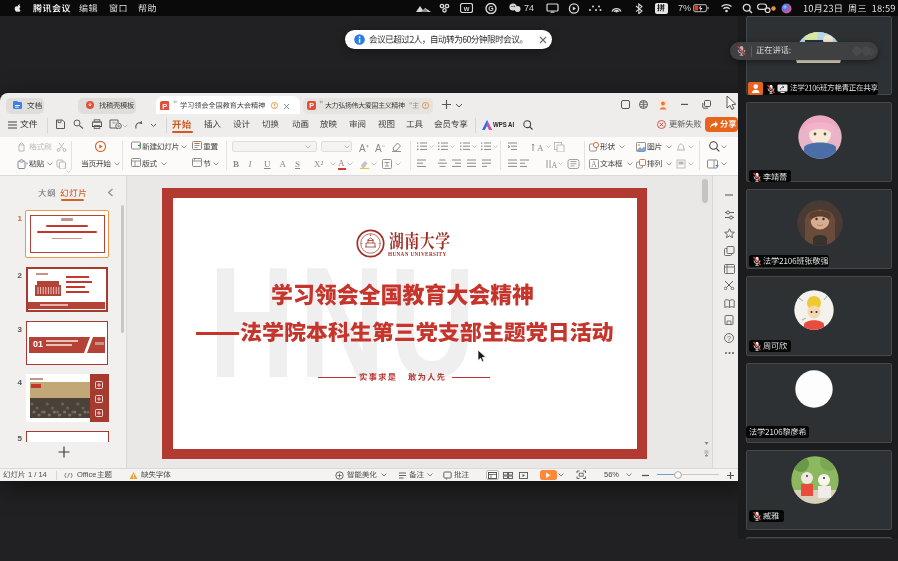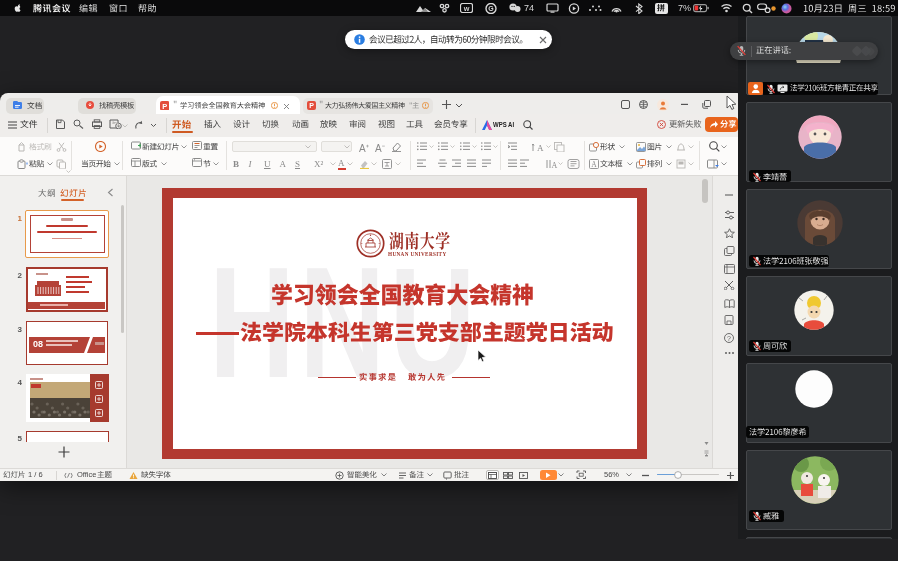--- a/index.html
+++ b/index.html
@@ -1010,21 +1010,21 @@
     </svg>
     <div style="position:absolute;left:66px;top:276px;width:23.0px;height:2px;background:#c0392e"></div>
     <div style="position:absolute;left:66px;top:281px;width:26.0px;height:2px;background:#c0392e"></div>
     <div style="position:absolute;left:66px;top:286px;width:19.0px;height:2px;background:#c0392e"></div>
     <div style="position:absolute;left:66px;top:291px;width:23.0px;height:2px;background:#c0392e"></div>
     <div style="position:absolute;left:28px;top:301.5px;width:77px;height:7px;background:#b44237"></div>
     <div style="position:absolute;left:40px;top:304px;width:28px;height:1.5px;background:#e8b0a8"></div>
     <div style="position:absolute;left:26px;top:320.5px;width:82px;height:44.5px;background:#fff;border:1.5px solid #a63a2e"></div>
     <div style="position:absolute;left:12px;top:324.5px;width:10px;text-align:right;font:bold 8px 'Liberation Sans';color:#555">3</div>
     <div style="position:absolute;left:29px;top:336.5px;width:76px;height:16px;background:#b44237"></div>
-    <div style="position:absolute;left:33px;top:338.5px;font:bold 9px 'Liberation Sans';color:#fff">08</div>
+    <div style="position:absolute;left:33px;top:338.5px;font:bold 9px 'Liberation Sans';color:#fff">01</div>
     <div style="position:absolute;left:46px;top:340px;width:32px;height:1.8px;background:#e8c0ba"></div>
     <div style="position:absolute;left:46px;top:344px;width:26px;height:1.8px;background:#e8c0ba"></div>
     <svg style="position:absolute;left:80px;top:336.5px;" width="14" height="16" viewBox="0 0 14 16">
       <path d="M4 16 10 0h3L7 16z" fill="#fff"></path>
     </svg>
     <div style="position:absolute;left:95px;top:342px;width:9px;height:3px;background:#c8928a"></div>
     <div style="position:absolute;left:26px;top:374px;width:82.5px;height:47.5px;background:#fff"></div>
     <div style="position:absolute;left:12px;top:378px;width:10px;text-align:right;font:bold 8px 'Liberation Sans';color:#555">4</div>
     <div style="position:absolute;left:30px;top:377.5px;width:13px;height:2.5px;background:#c8928a"></div>
     <div style="position:absolute;left:29.5px;top:382px;width:60px;height:36px;background:#c3a877"></div>
@@ -1201,21 +1201,21 @@
       <circle cx="9" cy="2" r="1" fill="#5f5f5f"></circle>
     </svg>
     <div style="position:absolute;left:0px;top:468.2px;width:745px;height:12.8px;background:#f4f3f1;border-top:1px solid #dcdad7"></div>
     <svg style="position:absolute;left:3.0px;top:471.3px;overflow:visible" width="1" height="1">
       <g fill="#4a4a4a">
         <use href="#g103" transform="matrix(0.0076,0,0,-0.0076,0.0,6.4)"></use>
         <use href="#g104" transform="matrix(0.0076,0,0,-0.0076,7.4,6.4)"></use>
         <use href="#g105" transform="matrix(0.0076,0,0,-0.0076,14.8,6.4)"></use>
       </g>
     </svg>
-    <div style="position:absolute;left:28px;top:470.3px;font:7.5px 'Liberation Sans';color:#4a4a4a"> 1 / 6</div>
+    <div style="position:absolute;left:28px;top:470.3px;font:7.5px 'Liberation Sans';color:#4a4a4a"> 1 / 14</div>
     <div style="position:absolute;left:56px;top:470.5px;width:1px;height:9px;background:#d8d6d3"></div>
     <svg style="position:absolute;left:64px;top:470.5px;" width="9" height="9" viewBox="0 0 9 9">
       <path d="M2 2 0.8 4.5 2 7M7 2l1.2 2.5L7 7" stroke="#777" stroke-width=".9" fill="none"></path>
       <path d="M3.5 6.5 5.5 2" stroke="#777" stroke-width=".9"></path>
     </svg>
     <div style="position:absolute;left:77px;top:470.3px;font:7.5px 'Liberation Sans';color:#4a4a4a">Office</div>
     <svg style="position:absolute;left:97.0px;top:471.3px;overflow:visible" width="1" height="1">
       <g fill="#4a4a4a">
         <use href="#g64" transform="matrix(0.0076,0,0,-0.0076,0.0,6.4)"></use>
         <use href="#g158" transform="matrix(0.0076,0,0,-0.0076,7.4,6.4)"></use>

